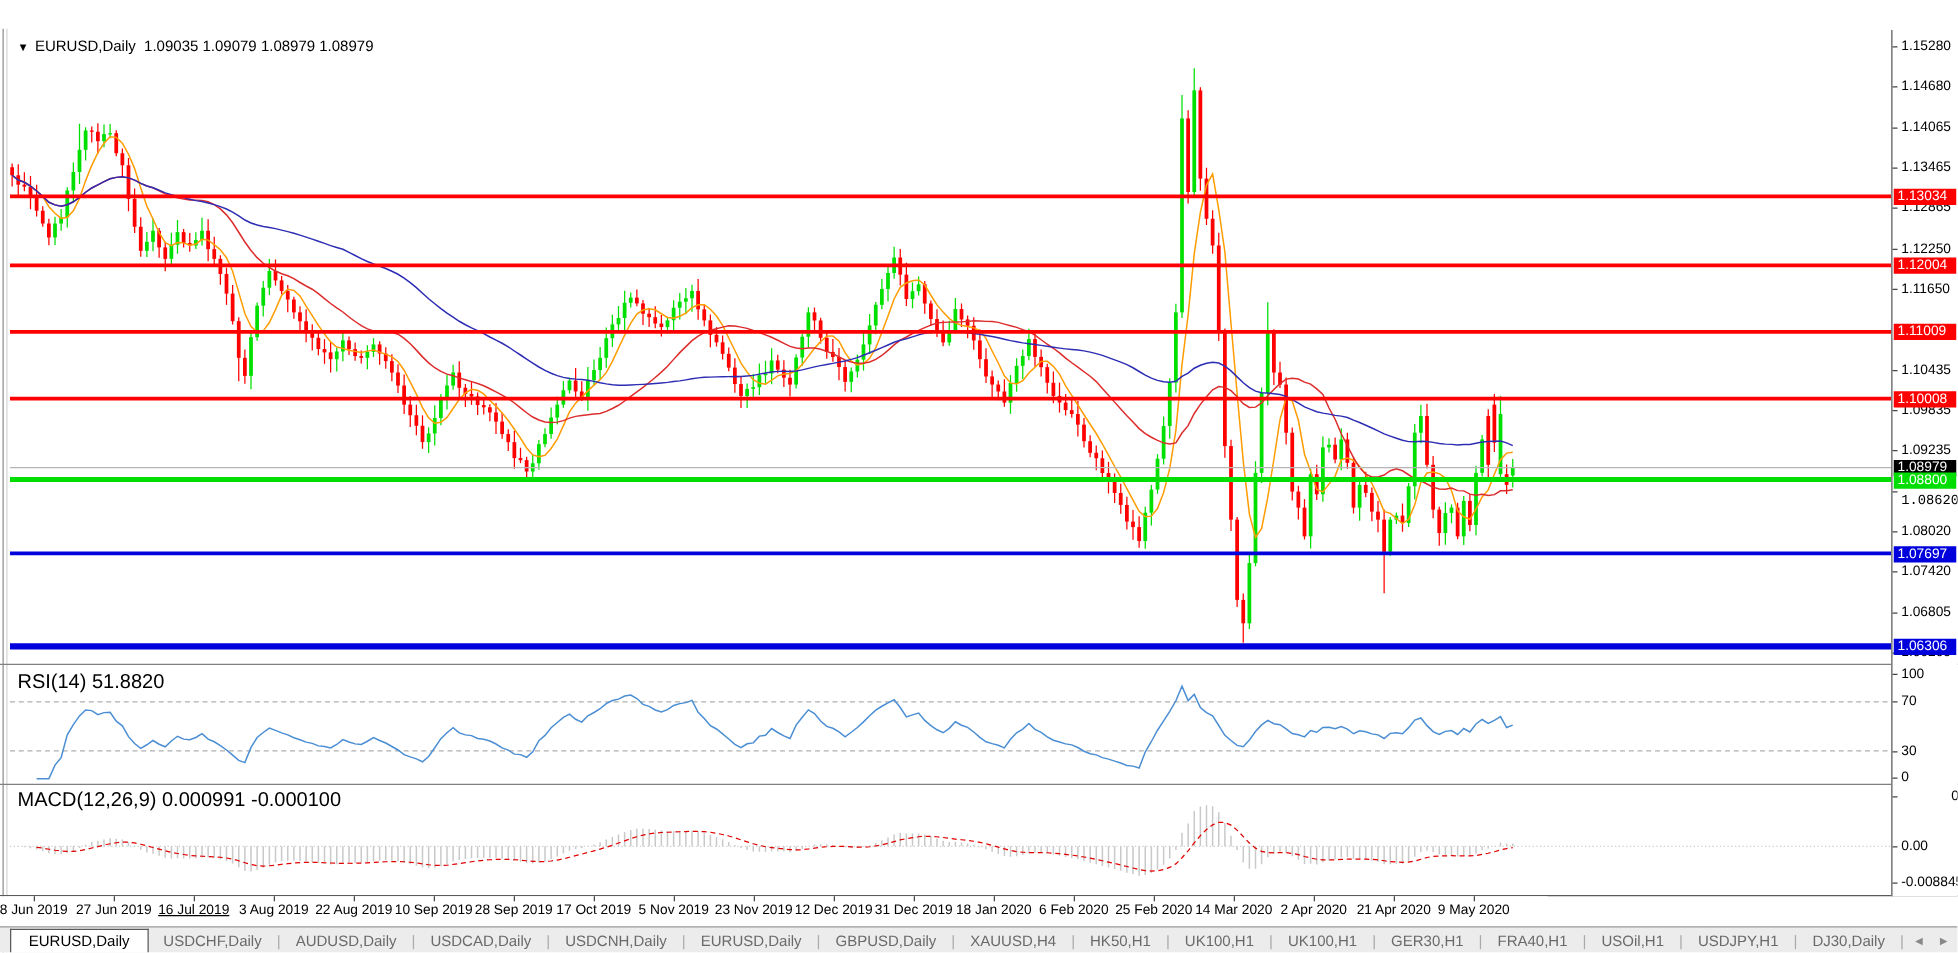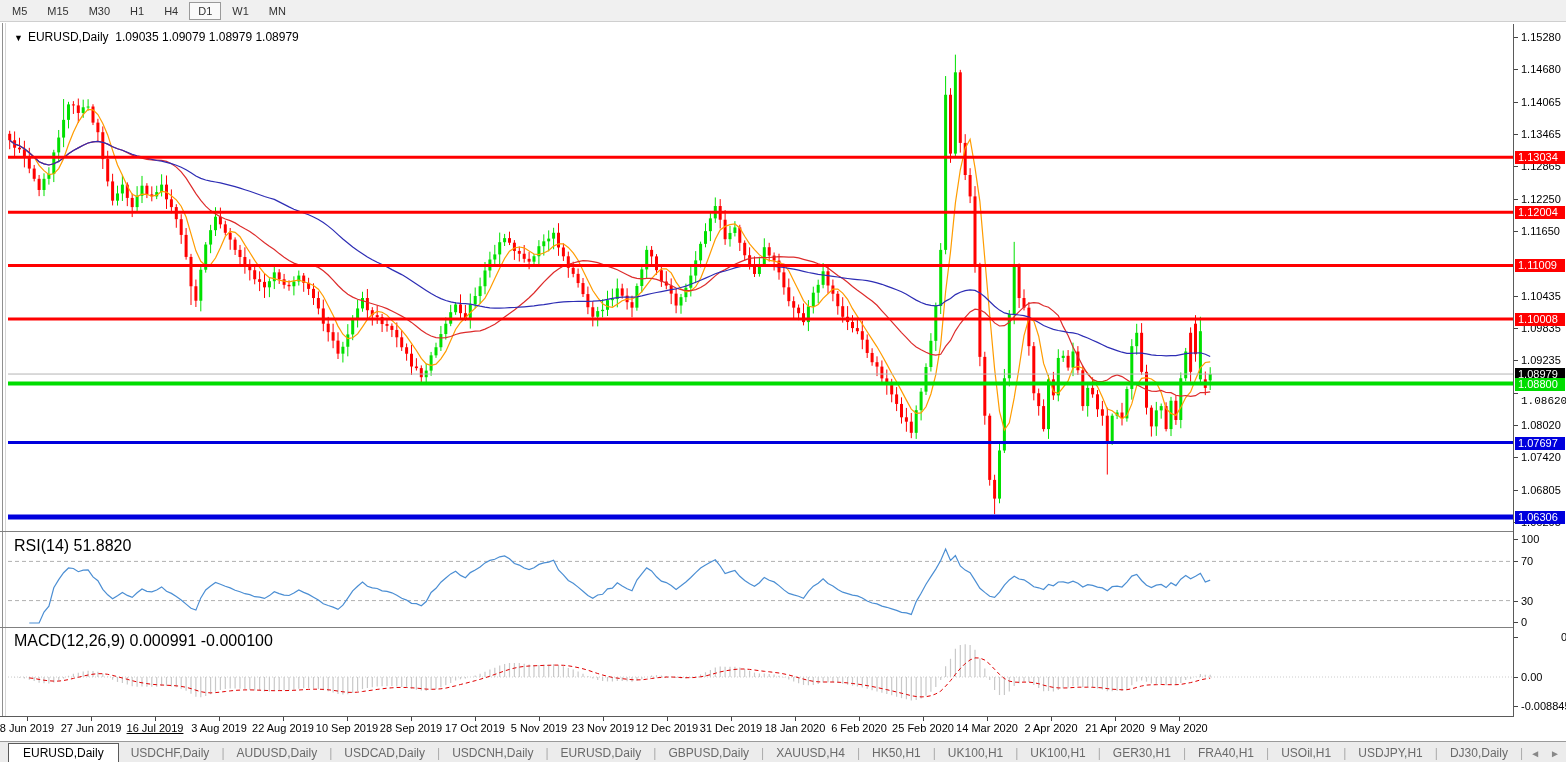--- a/index.html
+++ b/index.html
@@ -41,30 +41,20 @@
           border-top:1px solid #9a9a9a;display:flex;align-items:flex-end;padding-left:8px;box-sizing:border-box;}
   .tab{font-size:12px;color:#6a6a6a;padding:2px 12px;white-space:nowrap;cursor:default;}
   .tab.active{background:#fff;color:#000;border:1px solid #5a5a5a;border-bottom:none;padding:2px 14px;}
   .tabsep{color:#aaa;font-size:12px;padding:2px 0;}
   #tab-arrows{margin-left:auto;margin-right:6px;color:#888;font-size:10px;display:flex;gap:10px;align-items:center;padding-bottom:3px;}
 </style>
 </head>
 <body>
 
 <div id="root">
-  <div id="toolbar">
-      <span class="tfbtn">M5</span>
-      <span class="tfbtn">M15</span>
-      <span class="tfbtn">M30</span>
-      <span class="tfbtn">H1</span>
-      <span class="tfbtn">H4</span>
-      <span class="tfbtn active">D1</span>
-      <span class="tfbtn">W1</span>
-      <span class="tfbtn">MN</span>
-    </div>
 
   <div id="left-edge1"></div>
   <div id="left-edge2"></div>
 
   <div id="main-panel" class="panel">
     <svg id="main-svg" width="1505" height="507">
         <line x1="1.7" x2="1.7" y1="106.78138592951609" y2="125.22293645434974" stroke="#ff0000" stroke-width="1"></line>
         <rect x="0.19999999999999996" y="109.81690000000003" width="3" height="6.418800000000488" fill="#ff0000"></rect>
         <line x1="6.6000000000000005" x2="6.6000000000000005" y1="107.43336139129923" y2="134.0022218668051" stroke="#ff0000" stroke-width="1"></line>
         <rect x="5.1000000000000005" y="116.23570000000052" width="3" height="7.507025188326338" fill="#ff0000"></rect>

